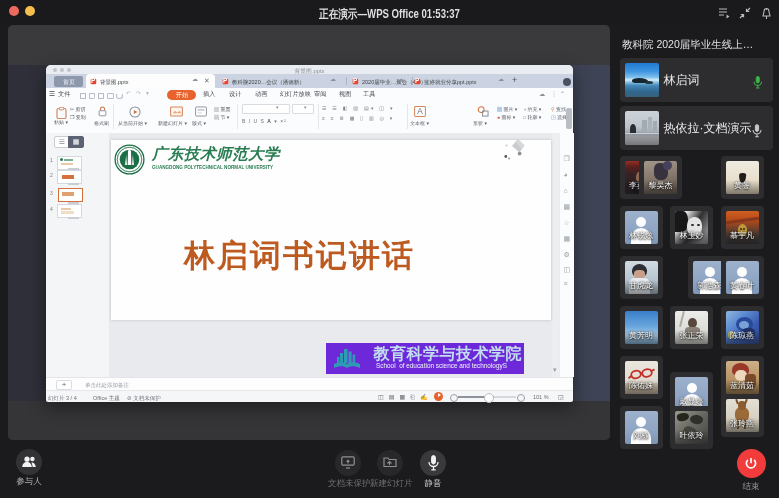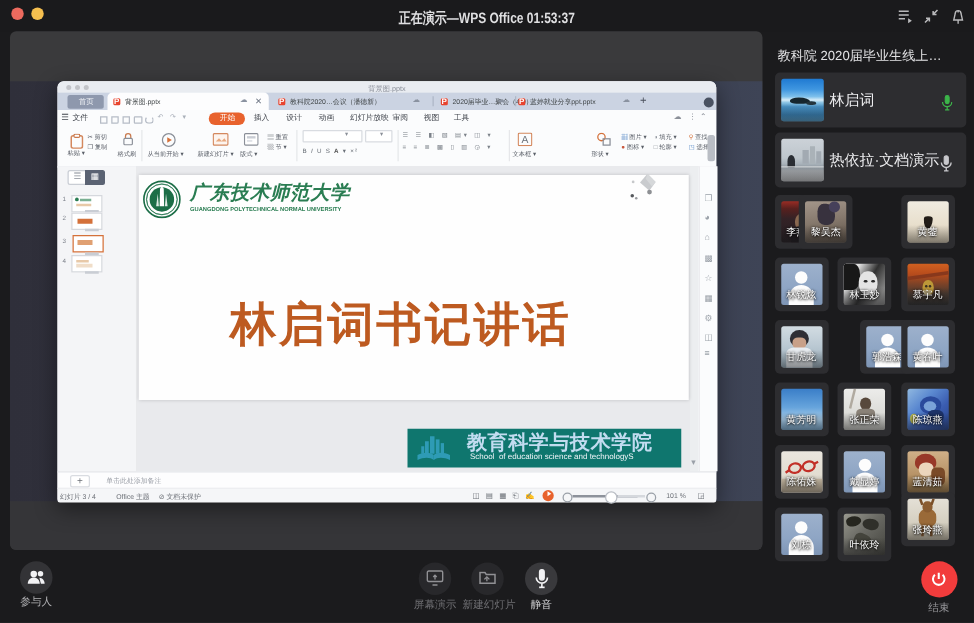--- a/index.html
+++ b/index.html
@@ -36,21 +36,21 @@
 #slide{position:absolute;left:2px;top:7px;width:440px;height:180px;background:#fefefe;box-shadow:0 0 3px rgba(0,0,0,.18);}
 #rightstrip{left:513px;top:68px;width:14px;height:244px;background:#fbfcfd;border-left:1px solid #ececef;}
 #scrollcol{left:506px;top:68px;width:7px;height:244px;background:#eceef0;}
 #notesbar{left:0;top:312px;width:527px;height:13px;background:#fdfdfe;border-top:1px solid #e4e5e9;}
 #statusbar{left:0;top:325px;width:527px;height:11px;background:#f5f6f8;border-top:1px solid #e6e7ea;border-radius:0 0 2px 2px;}
 .stext{position:absolute;font-size:10px;color:#6b6f76;transform:scale(.55);transform-origin:left top;white-space:nowrap;}
 .thumb{position:absolute;width:23px;height:12px;background:#fff;border:1px solid #d5d8dd;}
 .thumbnum{position:absolute;left:4px;font-size:10px;color:#7a7f88;transform:scale(.5);transform-origin:left top;}
 .tcap{position:absolute;left:22px;width:11px;height:2px;background:#c9cdd4;}
 .ricon{position:absolute;left:3.5px;font-size:7px;color:#9aa0a8;}
-#banner{position:absolute;left:214.5px;top:202.5px;width:198px;height:31px;background:#0f766e;padding-left:21px;}
+#banner{position:absolute;left:214.5px;top:202.5px;width:198px;height:31px;background:#6d28d9;}
 
 #sidetitle{left:622px;top:38px;width:157px;color:#e3e3e5;font-size:10.5px;white-space:nowrap;overflow:hidden;}
 .btile{background:#2d2d30;border-radius:4px;}
 .gtile{position:absolute;width:43px;height:43px;background:#2d2d30;border-radius:4px;}
 .gav{position:absolute;left:5px;top:5px;width:33px;height:33px;border-radius:2px;overflow:hidden;}
 .gav:after{content:"";position:absolute;left:0;bottom:0;width:100%;height:14px;background:linear-gradient(180deg,rgba(20,20,22,0),rgba(20,20,22,.45));}
 .gname{position:absolute;left:0;bottom:8px;width:43px;text-align:center;color:#fff;font-size:8px;text-shadow:0 1px 2px rgba(0,0,0,.9),0 0 2px rgba(0,0,0,.8);white-space:nowrap;}
 
 .defav{background:linear-gradient(180deg,#9db1cc 0%,#8ea5c4 60%,#7e95b5 100%);}
 .defav:before{content:"";position:absolute;left:11.5px;top:6px;width:10px;height:10px;border-radius:50%;background:#fdfdfd;}
@@ -245,21 +245,21 @@
           <circle cx="15.5" cy="15.5" r="14.4" fill="#fff" stroke="#1c6e47" stroke-width="1.3"></circle>
           <circle cx="15.5" cy="15.5" r="12.2" fill="none" stroke="#1c6e47" stroke-width=".6"></circle>
           <circle cx="15.5" cy="15.5" r="9.8" fill="#1c6e47"></circle>
           <path d="M14 7l1.5-2 1.5 2 .3 14h-3.6z" fill="#fff"></path>
           <path d="M12.2 11l.9 10h-2.2z" fill="#fff" opacity=".85"></path>
           <path d="M18.8 11l-.9 10h2.2z" fill="#fff" opacity=".85"></path>
           <circle cx="15.5" cy="15.5" r="12.4" fill="none" stroke="#1c6e47" stroke-width=".5"></circle>
         </svg>
         <div style="position:absolute;left:41px;top:4px;width:200px;font-family:'Liberation Serif',serif;font-weight:bold;font-style:italic;font-size:15.5px;color:#2a7d52;letter-spacing:.5px;white-space:nowrap;">广东技术师范大学</div>
         <div style="position:absolute;left:41px;top:25px;font-weight:bold;font-size:10px;color:#2a7d52;transform:scale(.46);transform-origin:left top;white-space:nowrap;">GUANGDONG POLYTECHNICAL NORMAL UNIVERSITY</div>
-        <div style="position:absolute;left:73px;top:95px;width:260px;font-size:37px;font-weight:bold;color:#bd5a20;letter-spacing:2px;white-space:nowrap;">林启词书记讲话</div>
+        <div style="position:absolute;left:73px;top:95px;width:260px;font-size:31px;font-weight:bold;color:#bd5a20;letter-spacing:2px;white-space:nowrap;">林启词书记讲话</div>
         <svg style="position:absolute;left:390px;top:-1px;" width="30" height="21" viewBox="0 0 30 21">
             <path d="M17 0l6.5 6.5L18.5 13.5 11 7z" fill="#c9cbce"></path>
             <path d="M17 0l6.5 6.5-3 3.5-5-6z" fill="#d6d8da"></path>
             <circle cx="18.6" cy="14.6" r="1.9" fill="#8e9094"></circle>
             <circle cx="5.5" cy="6.5" r="1.1" fill="#c6c8ca"></circle>
             <circle cx="4.8" cy="17.5" r="1.4" fill="#55585c"></circle>
             <circle cx="8" cy="19.6" r="1" fill="#9a9ca0"></circle>
           </svg>
         <div id="banner">
           <svg style="position:absolute;left:6px;top:2px;" width="38" height="27" viewBox="0 0 38 27">
@@ -427,21 +427,21 @@
   <div class="gav av-cys"><svg width="33" height="33" viewBox="0 0 33 33">
         <g fill="none" stroke="#c23028" stroke-width="1.8">
           <ellipse cx="11" cy="13.5" rx="4.8" ry="3.8" transform="rotate(-12 11 13.5)"></ellipse>
           <ellipse cx="22" cy="12" rx="4.8" ry="3.8" transform="rotate(-12 22 12)"></ellipse>
           <path d="M15.5 12.6l1.8-0.5"></path>
           <path d="M6.5 15l-3 2.2M26.5 10l3-1.6"></path>
         </g>
       </svg><div style="position:absolute;left:0;top:22px;width:33px;height:11px;background:linear-gradient(180deg,rgba(190,170,140,.55),rgba(160,140,110,.6));"></div></div>
   <div class="gname">陈佑姝</div>
 </div>
-<div class="gtile" style="left:670px;top:356px;">
+<div class="gtile" style="left:670px;top:372px;">
   <div class="gav defav"></div>
   <div class="gname">戴显婷</div>
 </div>
 <div class="gtile" style="left:720.5px;top:356px;">
   <div class="gav av-lqr">
       <div style="position:absolute;left:6px;top:2px;width:17px;height:13px;background:#983828;border-radius:55% 55% 40% 40%;"></div>
       <div style="position:absolute;left:9px;top:9px;width:12px;height:11px;background:#ecd6bc;border-radius:45%;"></div>
       <div style="position:absolute;left:19px;top:13px;width:11px;height:14px;background:#7a4a28;border-radius:30%;"></div>
     </div>
   <div class="gname">蓝清茹</div>
@@ -471,21 +471,21 @@
 </div>
 
 <div class="cbtn" style="left:335px;top:449.5px;width:26px;height:26px;background:#28282b;"></div>
 <svg class="abs" style="left:341px;top:456px;" width="14" height="13" viewBox="0 0 14 13">
     <g stroke="#909094" fill="none" stroke-width="1.2">
       <rect x="0.8" y="0.8" width="12.4" height="8.4" rx="1.2"></rect>
       <path d="M5 12h4"></path>
       <path d="M7 7.5V4.2M5.6 5.6L7 4.2l1.4 1.4" stroke-width="1.1"></path>
     </g>
   </svg>
-<div class="clabel" style="left:328px;top:478px;width:40px;color:#6f6f73;">屏幕演示</div>
+<div class="clabel" style="left:328px;top:478px;width:40px;color:#6f6f73;">文档未保护</div>
 <div class="cbtn" style="left:377px;top:449.5px;width:26px;height:26px;background:#28282b;"></div>
 <svg class="abs" style="left:383px;top:457px;" width="14" height="11" viewBox="0 0 14 11">
     <g stroke="#909094" fill="none" stroke-width="1.2">
       <path d="M1 2.5V1h4l1 1.5h7v7H1z"></path>
       <path d="M4.5 6.5l2-2 2 2" stroke-width="1.1"></path>
       <path d="M6.5 4.8V8" stroke-width="1.1"></path>
     </g>
   </svg>
 <div class="clabel" style="left:370px;top:478px;width:40px;color:#6f6f73;">新建幻灯片</div>
 <div class="cbtn" style="left:420px;top:449.5px;width:26px;height:26px;background:#39393c;"></div>

